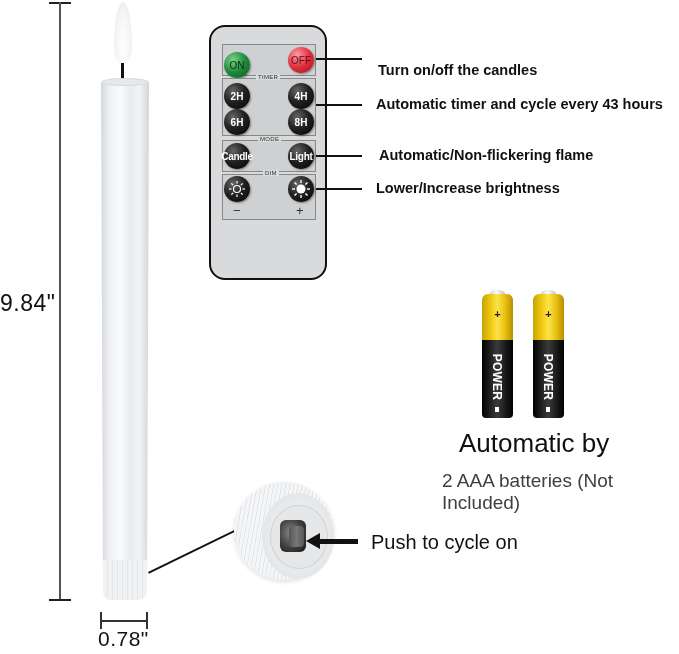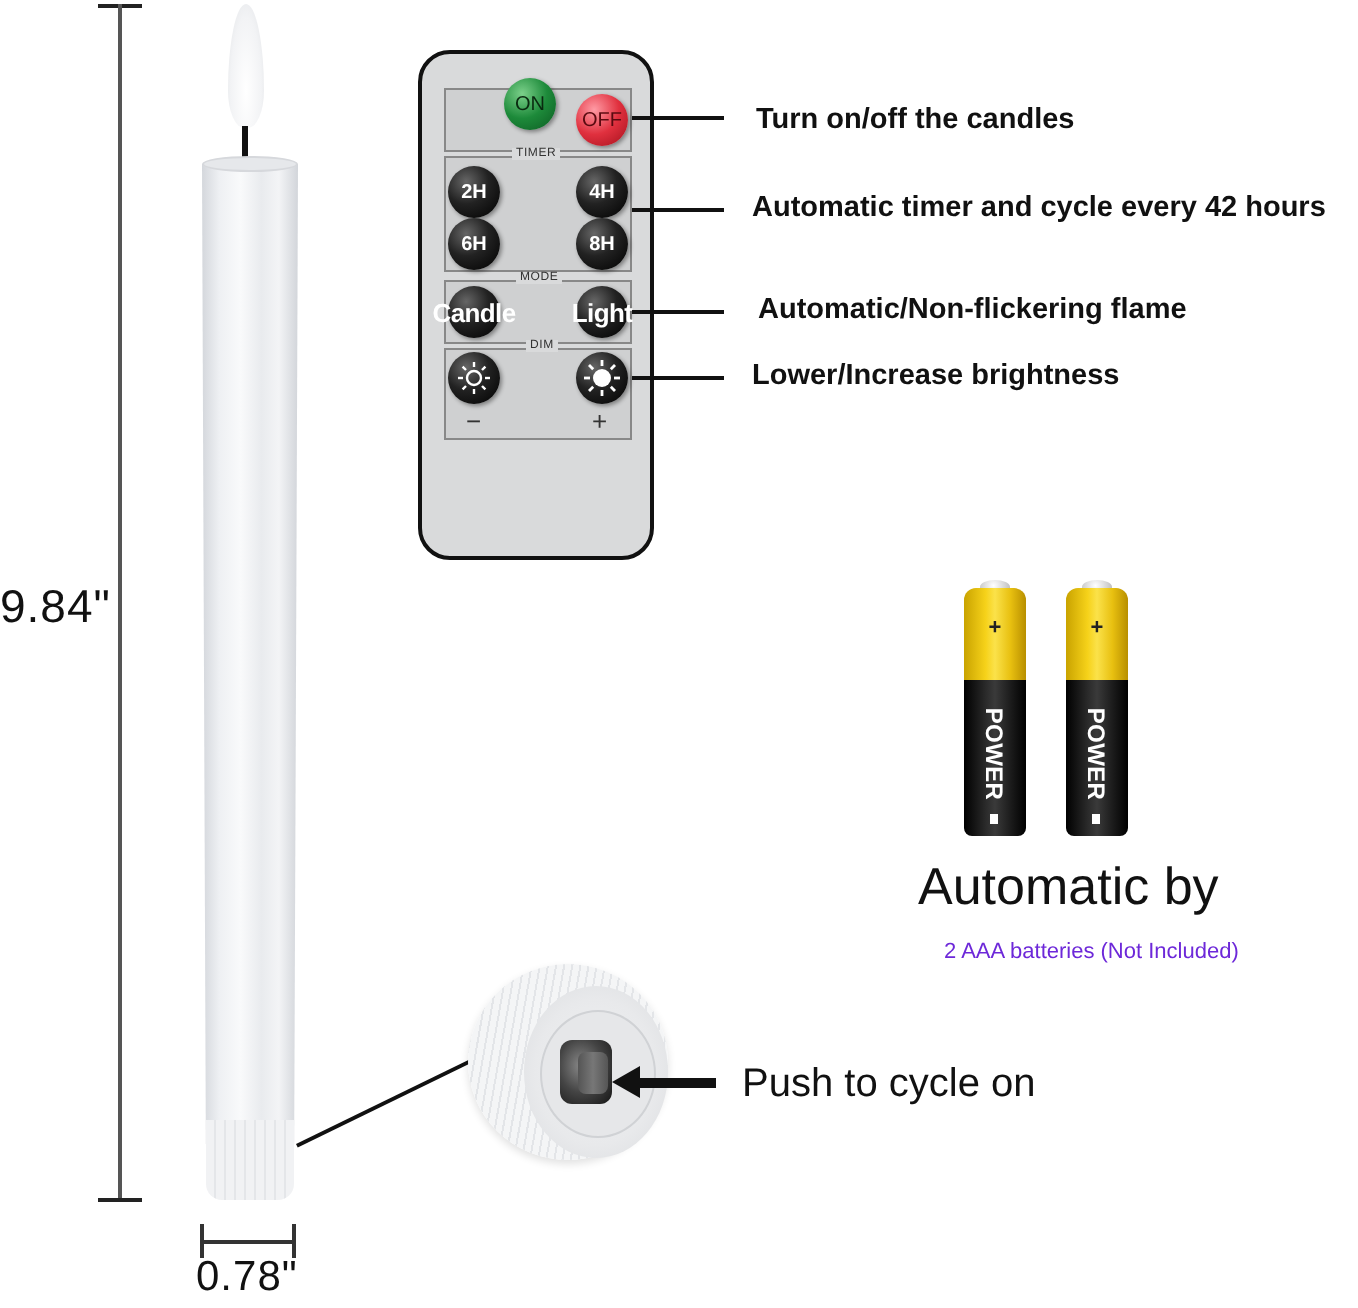--- a/index.html
+++ b/index.html
@@ -26,41 +26,41 @@
   
   .remote { position:absolute; left:209px; top:25px; width:118px; height:255px; border:2px solid #111; border-radius:16px;
     background:#d9dadb; box-sizing:border-box; }
   .panel { position:absolute; left:222px; width:94px; border:1px solid #888; background:#cfd0d1; box-sizing:border-box; }
   .panel-label { position:absolute; font-size:6px; color:#333; background:#d9dadb; padding:0 2px; letter-spacing:0.3px; }
   .rbtn { position:absolute; width:26px; height:26px; border-radius:50%; color:#fff; font-size:10px; font-weight:bold;
     display:flex; align-items:center; justify-content:center; box-shadow:1px 1px 2px rgba(0,0,0,0.4); }
   .rbtn.black { background:radial-gradient(circle at 35% 30%,#666 0%,#222 45%,#000 100%); }
   .rbtn.green { background:radial-gradient(circle at 35% 30%,#7bd08a 0%,#1d8a3a 50%,#0c5a22 100%); color:#0a2a10; font-weight:normal; }
   .rbtn.red { background:radial-gradient(circle at 35% 30%,#ff9aa4 0%,#e0303e 50%,#a3101c 100%); color:#5a0a10; font-weight:normal; }
-  .rbtn.small { font-size:13px; letter-spacing:-0.3px; }
+  .rbtn.small { font-size:10px; letter-spacing:-0.3px; }
   .pm { position:absolute; font-size:13px; color:#333; }
 
   
   .callout-line { position:absolute; height:1.5px; background:#111; }
   .callout-text { position:absolute; font-size:14.5px; font-weight:bold; color:#111; white-space:nowrap; }
 
   
   .battery { position:absolute; width:31px; height:128px; }
   .batt-cap { position:absolute; left:8px; top:0; width:15px; height:7px; border-radius:50% 50% 20% 20%; background:radial-gradient(circle at 45% 40%,#ffffff,#b9b9b9); }
   .batt-top { position:absolute; left:0; top:4px; width:31px; height:46px; border-radius:6px 6px 0 0;
     background:linear-gradient(90deg,#c9a300 0%,#f6d21a 35%,#fbe24a 50%,#e8c010 75%,#b88f00 100%); }
   .batt-bottom { position:absolute; left:0; top:50px; width:31px; height:78px; border-radius:0 0 4px 4px;
     background:linear-gradient(90deg,#000 0%,#2a2a2a 35%,#3a3a3a 50%,#1c1c1c 75%,#000 100%); }
   .batt-plus { position:absolute; left:10px; top:18px; width:11px; text-align:center; font-size:11px; font-weight:bold; color:#222; }
   .batt-text { position:absolute; left:2px; top:62px; width:27px; height:50px; display:flex; align-items:center; justify-content:center; }
   .batt-text span { display:block; transform:rotate(90deg); color:#fff; font-weight:bold; font-size:12px; letter-spacing:0.2px; white-space:nowrap; }
   .batt-minus { position:absolute; left:13px; top:117px; width:4px; height:5px; background:#fff; }
 
   .operated { position:absolute; left:459px; top:428px; font-size:26px; color:#111; }
-  .aaa { position:absolute; left:472px; top:470px; font-size:11px; color:#6d28d9; }
+  .aaa { position:absolute; left:442px; top:470px; font-size:19px; color:#404040; }
 
   
   .cap-outer { position:absolute; left:234px; top:482px; width:100px; height:98px; border-radius:50%;
     background:repeating-linear-gradient(100deg,#f4f5f6 0 3px,#e3e5e8 3px 4px); box-shadow:0 2px 4px rgba(0,0,0,0.12); }
   .cap-face { position:absolute; left:262px; top:493px; width:72px; height:86px; border-radius:50%;
     background:radial-gradient(ellipse at 50% 50%,#f1f2f3 0%,#e8e9eb 60%,#dadcdf 100%); }
   .cap-inner { position:absolute; left:270px; top:505px; width:58px; height:64px; border-radius:50%; background:#e6e7e9; border:1px solid #d0d2d5; box-sizing:border-box; }
   .cap-button { position:absolute; left:280px; top:520px; width:26px; height:32px; border-radius:6px;
     background:radial-gradient(ellipse at 40% 40%,#888 0%,#444 50%,#151515 100%); }
   .cap-button-top { position:absolute; left:289px; top:526px; width:15px; height:21px; border-radius:4px; background:linear-gradient(90deg,#555,#777,#555); }
@@ -86,21 +86,21 @@
   <div class="flame"></div>
   <div class="wick"></div>
   <div class="candle-body"></div>
   <div class="candle-top"></div>
   <div class="candle-base"></div>
 </div>
 
 <div class="remote"></div>
 
 <div class="panel" style="top:44px; height:32px;"></div>
-<div class="rbtn green" style="left:224px; top:39px;margin-left:28px;">ON</div>
+<div class="rbtn green" style="left:224px; top:52px;">ON</div>
 <div class="rbtn red" style="left:288px; top:47px;">OFF</div>
 
 <div class="panel" style="top:78px; height:58px;"></div>
 <div class="panel-label" style="left:256px; top:74px;">TIMER</div>
 <div class="rbtn black" style="left:224px; top:83px;">2H</div>
 <div class="rbtn black" style="left:288px; top:83px;text-align:right;">4H</div>
 <div class="rbtn black" style="left:224px; top:109px;">6H</div>
 <div class="rbtn black" style="left:288px; top:109px;">8H</div>
 
 <div class="panel" style="top:140px; height:32px;"></div>
@@ -137,24 +137,24 @@
         <line x1="14.4" y1="14.4" x2="16.5" y2="16.5"></line>
       <line x1="3.5" y1="16.5" x2="5.6" y2="14.4"></line>
         <line x1="14.4" y1="5.6" x2="16.5" y2="3.5"></line>
     </g>
   </svg>
 </div>
 <div class="pm" style="left:233px; top:203px;">−</div>
 <div class="pm" style="left:296px; top:203px;">+</div>
 
 <div class="callout-line" style="left:316px; top:58px; width:46px;"></div>
-<div class="callout-text" style="left:378px; top:52px;">Turn on/off the candles</div>
+<div class="callout-text" style="left:378px; top:62px;">Turn on/off the candles</div>
 
 <div class="callout-line" style="left:316px; top:104px; width:46px;"></div>
-<div class="callout-text" style="left:376px; top:96px;">Automatic timer and cycle every 42 hours</div>
+<div class="callout-text" style="left:376px; top:96px;">Automatic timer and cycle every 43 hours</div>
 
 <div class="callout-line" style="left:316px; top:155px; width:46px;"></div>
 <div class="callout-text" style="left:379px; top:147px;">Automatic/Non-flickering flame</div>
 
 <div class="callout-line" style="left:316px; top:188px; width:46px;"></div>
 <div class="callout-text" style="left:376px; top:180px;">Lower/Increase brightness</div>
 
 <div class="battery" style="left:482px; top:290px;">
   <div class="batt-cap"></div>
   <div class="batt-top"></div>

